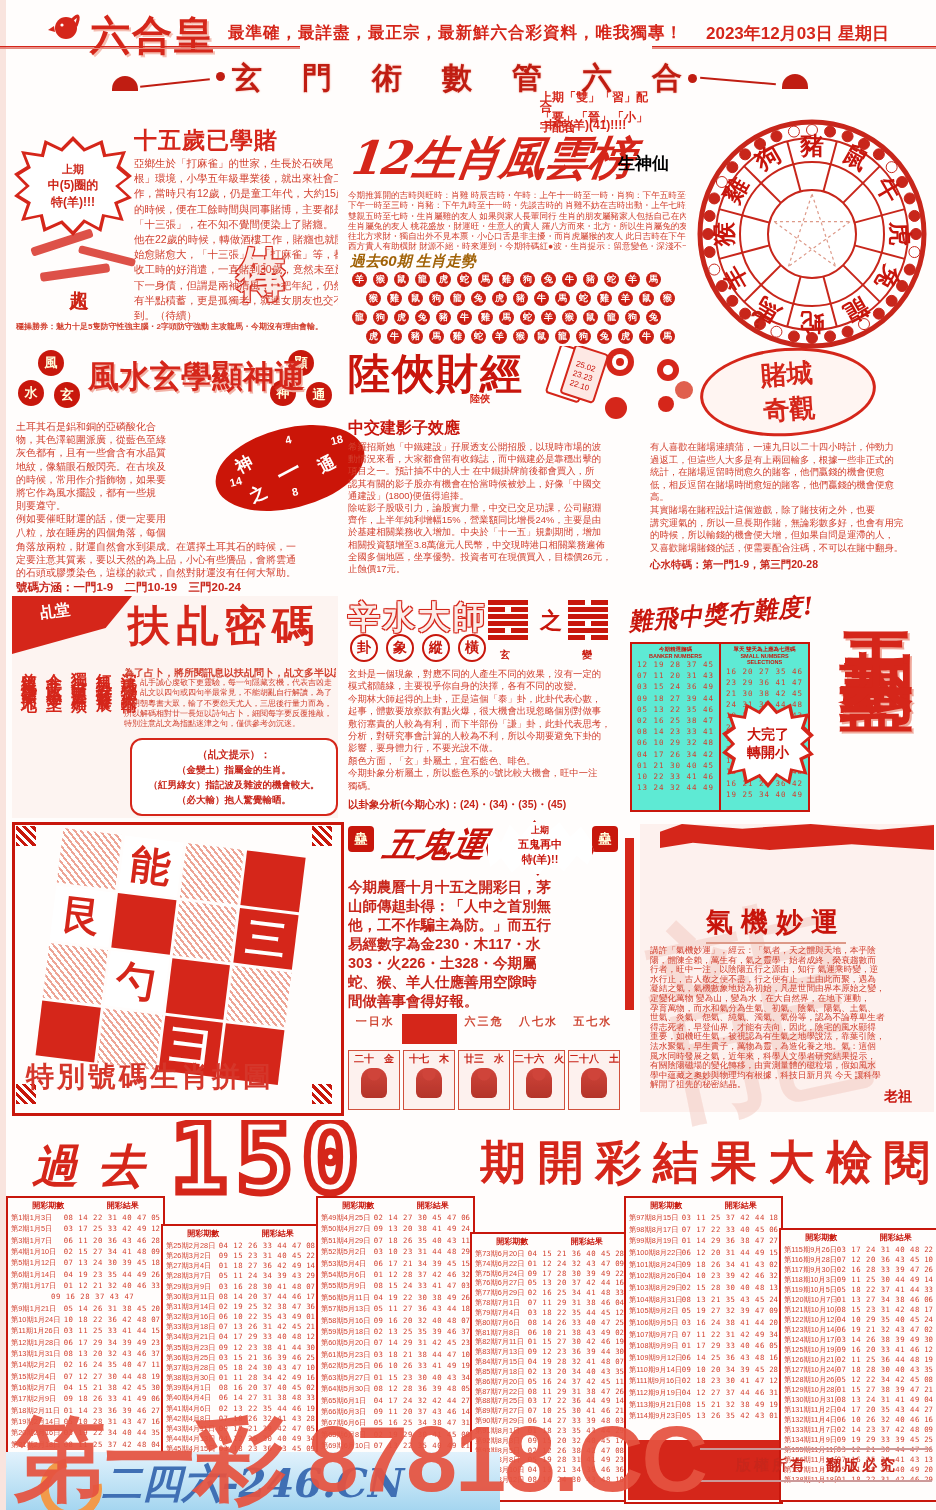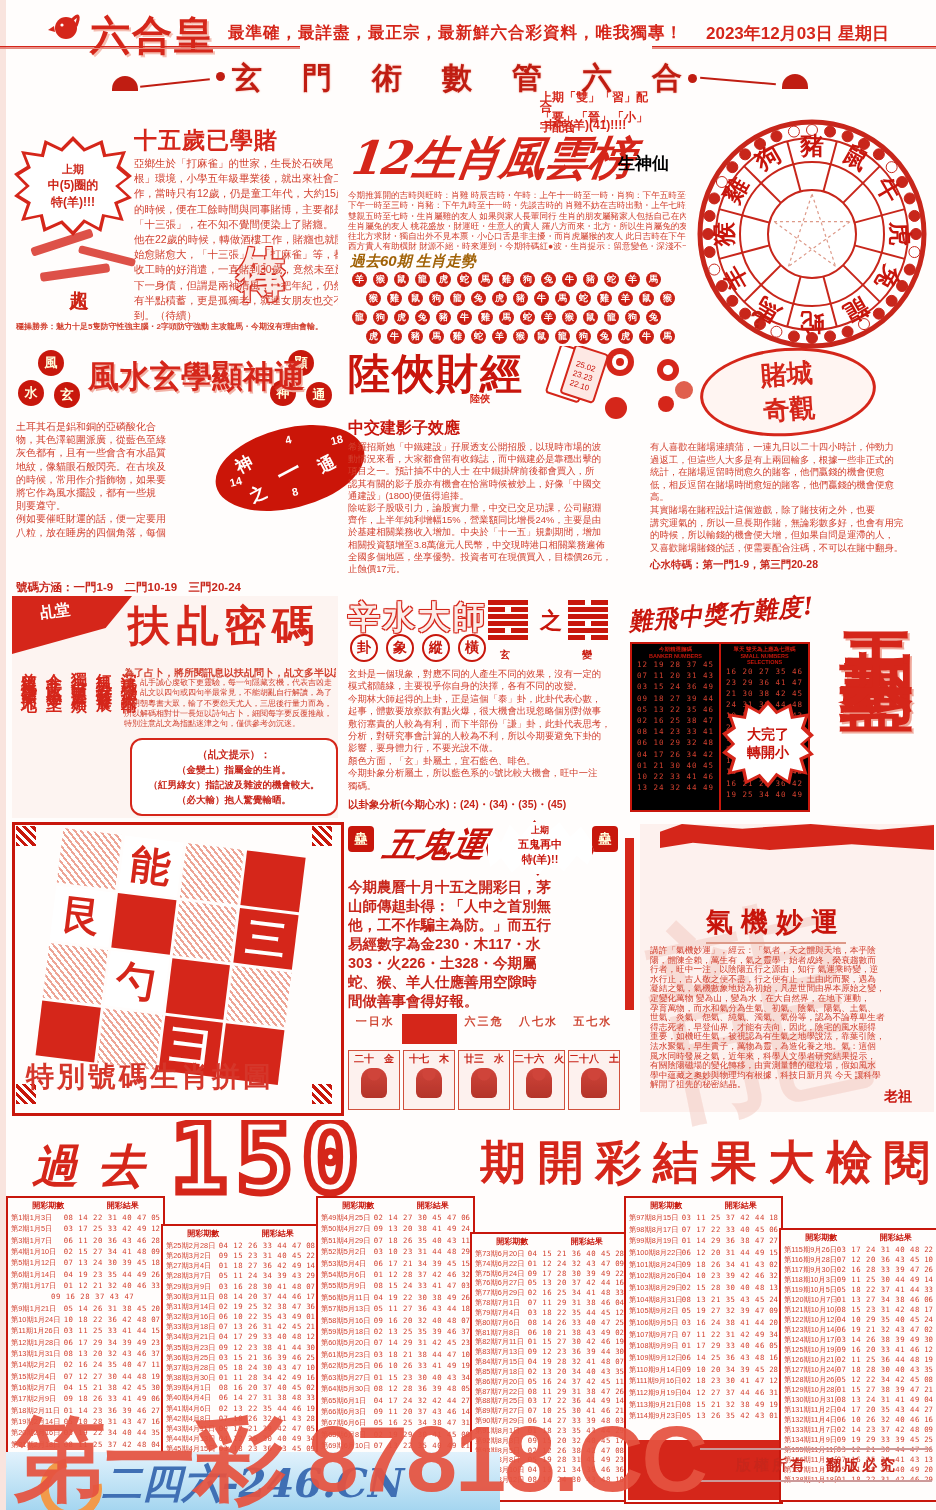--- a/index.html
+++ b/index.html
@@ -38,21 +38,21 @@
   #oval span{position:absolute;color:#fff;font-weight:900;}
   
   .vcol{writing-mode:vertical-rl;text-orientation:upright;font-family:"DejaVu Serif",serif;
         font-size:16px;font-weight:bold;color:#d5261a;letter-spacing:4px;}
   
   .hex{display:flex;flex-direction:column;gap:2.5px;}
   .hex .yang{width:40px;height:4.5px;background:#c8170c;}
   .hex .yin{width:40px;height:4.5px;display:flex;justify-content:space-between;}
   .hex .yin i{width:17px;height:4.5px;background:#c8170c;display:block;}
   
-  #btab{border:2px solid #c8170c;background:#000000;display:flex;}
+  #btab{border:2px solid #c8170c;background:#5eead4;display:flex;}
   .bcol{flex:1;padding:2px 3px;}
   .bcol+.bcol{border-left:2px solid #c8170c;}
   .bhead{font-size:5.5px;line-height:6.5px;font-weight:bold;text-align:center;color:#c8170c;}
   .brow{font-size:7.5px;line-height:11.2px;letter-spacing:1px;color:#d2402f;text-align:center;font-family:"DejaVu Sans Mono",monospace;}
   
   #collage{display:grid;grid-template-columns:repeat(4,1fr);grid-template-rows:repeat(4,1fr);transform:rotate(7deg);gap:3px;}
   .cell{position:relative;display:flex;align-items:center;justify-content:center;font-family:"DejaVu Serif",serif;font-weight:900;}
   .cell.s{background:#d5261a;}
   .cell.n{background:repeating-linear-gradient(45deg,#eda596 0 2px,#fff 2px 5px);}
   .cell.cw{background:#fff;color:#d5261a;font-size:40px;}
@@ -319,20 +319,25 @@
       <div class="ln" style="font-size: 10px; line-height: 13.2px; color: rgb(210, 64, 47);">土耳其石是鋁和銅的亞磷酸化合</div>
       <div class="ln" style="font-size: 10px; line-height: 13.2px; color: rgb(210, 64, 47);">物，其色澤範圍派廣，從藍色至綠</div>
       <div class="ln" style="font-size: 10px; line-height: 13.2px; color: rgb(210, 64, 47);">灰色都有，且有一些會含有水晶質</div>
       <div class="ln" style="font-size: 10px; line-height: 13.2px; color: rgb(210, 64, 47);">地紋，像貓眼石般閃亮。在古埃及</div>
       <div class="ln" style="font-size: 10px; line-height: 13.2px; color: rgb(210, 64, 47);">的時候，常用作介指飾物，如果要</div>
       <div class="ln" style="font-size: 10px; line-height: 13.2px; color: rgb(210, 64, 47);">將它作為風水擺設，都有一些規</div>
       <div class="ln" style="font-size: 10px; line-height: 13.2px; color: rgb(210, 64, 47);">則要遵守。</div>
       <div class="ln" style="font-size: 10px; line-height: 13.2px; color: rgb(210, 64, 47);">例如要催旺財運的話，便一定要用</div>
       <div class="ln" style="font-size: 10px; line-height: 13.2px; color: rgb(210, 64, 47);">八粒，放在睡房的四個角落，每個</div>
     </div>
+  <div class="abs" id="a3wide" style="left:16px;top:540px;width:322px">
+      <div class="ln" style="font-size: 10px; line-height: 13.2px; color: rgb(210, 64, 47);">角落放兩粒，財運自然會水到渠成。在選擇土耳其石的時候，一</div>
+      <div class="ln" style="font-size: 10px; line-height: 13.2px; color: rgb(210, 64, 47);">定要注意其質素，要以天然的為上品，小心有些贗品，會將雲通</div>
+      <div class="ln" style="font-size: 10px; line-height: 13.2px; color: rgb(210, 64, 47);">的石頭或膠漿染色，這樣的款式，自然對財運沒有任何大幫助。</div>
+    </div>
   <div class="abs b" style="left:16px;top:580px;font-size:11.5px;color:#c8261b">號碼方涵：一門1-9　二門10-19　三門20-24</div>
   <div class="abs" id="oval" style="left:214px;top:428px">
     <span style="left:24px;top:14px;font-size:17px;transform:rotate(-14deg)">神</span>
     <span style="left:30px;top:46px;font-size:17px;transform:rotate(-14deg)">之</span>
     <span style="left:62px;top:28px;font-size:24px;transform:rotate(-14deg)">一</span>
     <span style="left:104px;top:34px;font-size:17px;transform:rotate(-14deg)">通</span>
     <span style="left:78px;top:6px;font-size:11px">4</span>
     <span style="left:122px;top:18px;font-size:11px">18</span>
     <span style="left:14px;top:34px;font-size:11px">14</span>
     <span style="left:72px;top:58px;font-size:11px">8</span>

